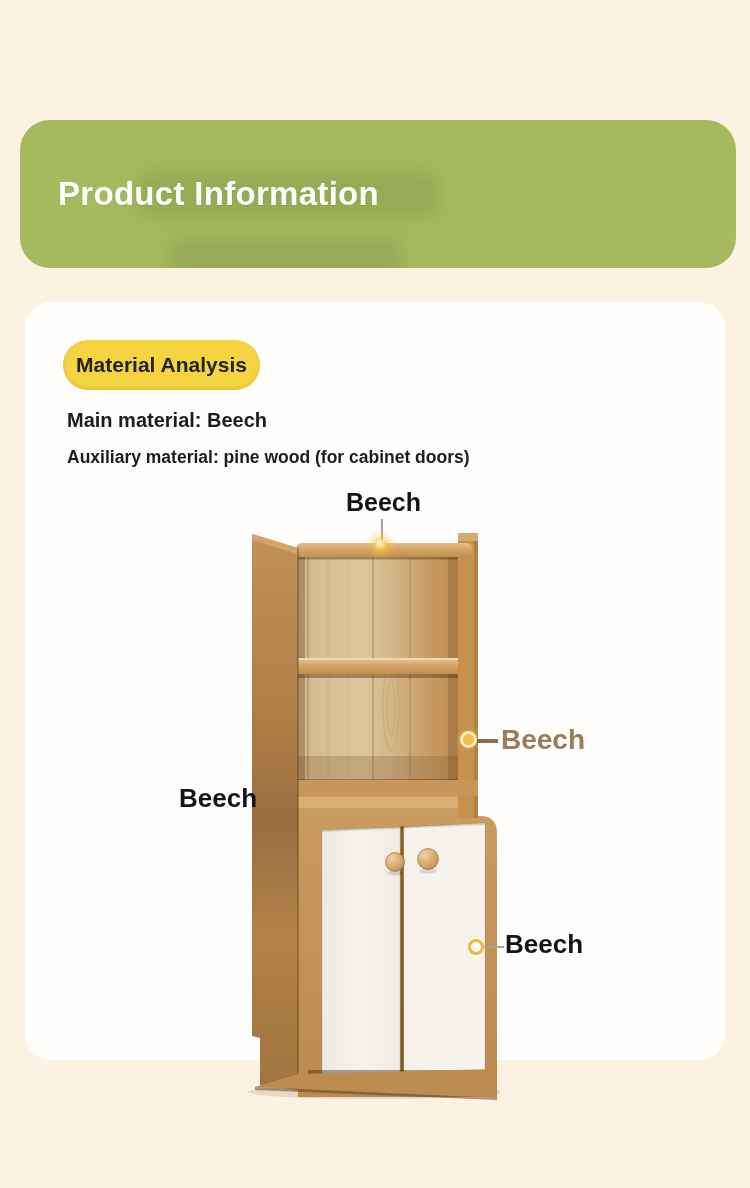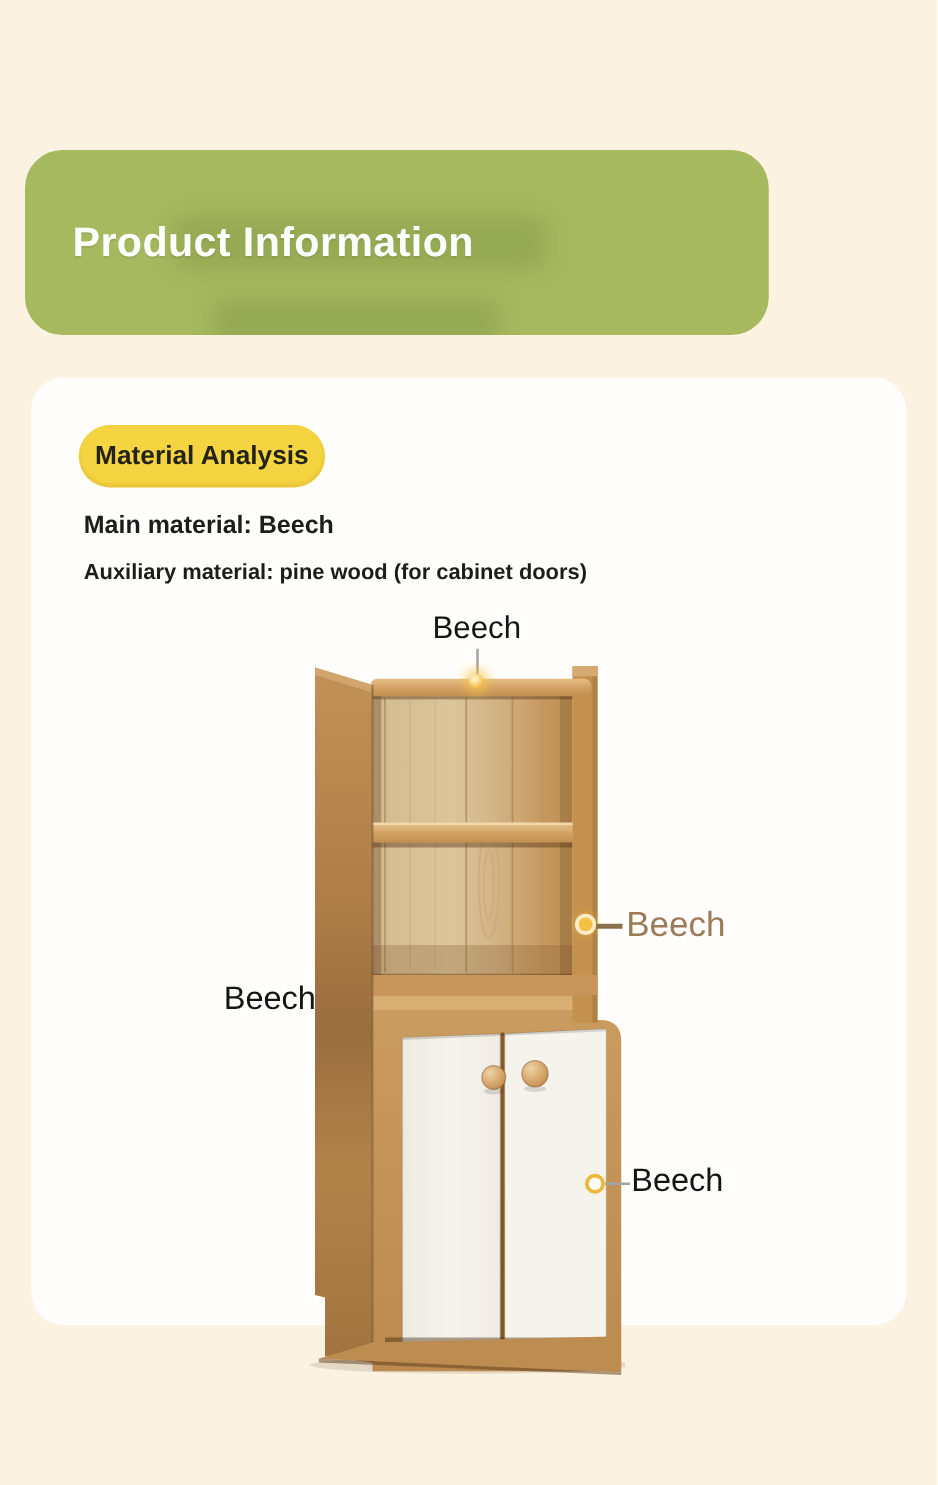--- a/index.html
+++ b/index.html
@@ -4,21 +4,21 @@
 <title>Product Information</title>
 <style>
   html,body{margin:0;padding:0;}
   body{font-family:"Liberation Sans","DejaVu Sans",sans-serif;}
   #page{
     position:relative;width:750px;height:1188px;overflow:hidden;
     background:var(--page_bg,#fcf2e2);
   }
   
   .banner{
-    position:absolute;left:20px;top:120px;width:595px;height:148px;
+    position:absolute;left:20px;top:120px;width:716px;height:148px;
     background:var(--banner_bg,#a6b95f);border-radius:30px;overflow:hidden;
   }
   .banner-watermark{
     position:absolute;background:rgba(110,130,55,.28);filter:blur(9px);border-radius:10px;
   }
   .wm1{left:118px;top:52px;width:300px;height:44px;}
   .wm2{left:150px;top:118px;width:230px;height:40px;}
   .banner-title{
     position:absolute;left:38px;top:50%;transform:translateY(-50%);
     color:var(--banner_text,#ffffff);font-size:33px;font-weight:bold;letter-spacing:.3px;
@@ -34,21 +34,21 @@
     background:var(--badge_bg,#f5d442);
     display:flex;align-items:center;justify-content:center;
     box-shadow:inset 0 -2px 4px rgba(180,140,20,.25);
   }
   .badge span{font-size:21px;font-weight:bold;color:var(--badge_text,#23231a);}
   .mat-line{position:absolute;font-weight:bold;color:#1c1c1c;white-space:nowrap;}
   .mat-main{left:42px;top:107px;font-size:20px;}
   .mat-aux1{left:42px;top:145px;font-size:17.5px;}
   .mat-aux2{left:70px;top:175px;font-size:17.5px;}
   
-  .diagram-label{position:absolute;font-weight:normal;color:var(--label_dark,#141414);white-space:nowrap;}
+  .diagram-label{position:absolute;font-weight:bold;color:var(--label_dark,#141414);white-space:nowrap;}
   .lbl-top{left:321px;top:186px;font-size:25px;}
   .lbl-left{left:154px;top:481px;font-size:26px;}
   .lbl-right{left:476px;top:422px;font-size:28px;color:var(--label_brown,#9b7b58);}
   .lbl-pine{left:480px;top:627px;font-size:26px;}
   .connector{position:absolute;background:#a3a3a3;}
   .conn-top{left:356px;top:217px;width:1.5px;height:22px;}
   .conn-right{left:452px;top:437px;width:21px;height:4px;background:#8d6e4b;}
   .conn-pine{left:459px;top:644px;width:20px;height:2px;}
   .marker-dot{position:absolute;border-radius:50%;}
   .dot-top{

